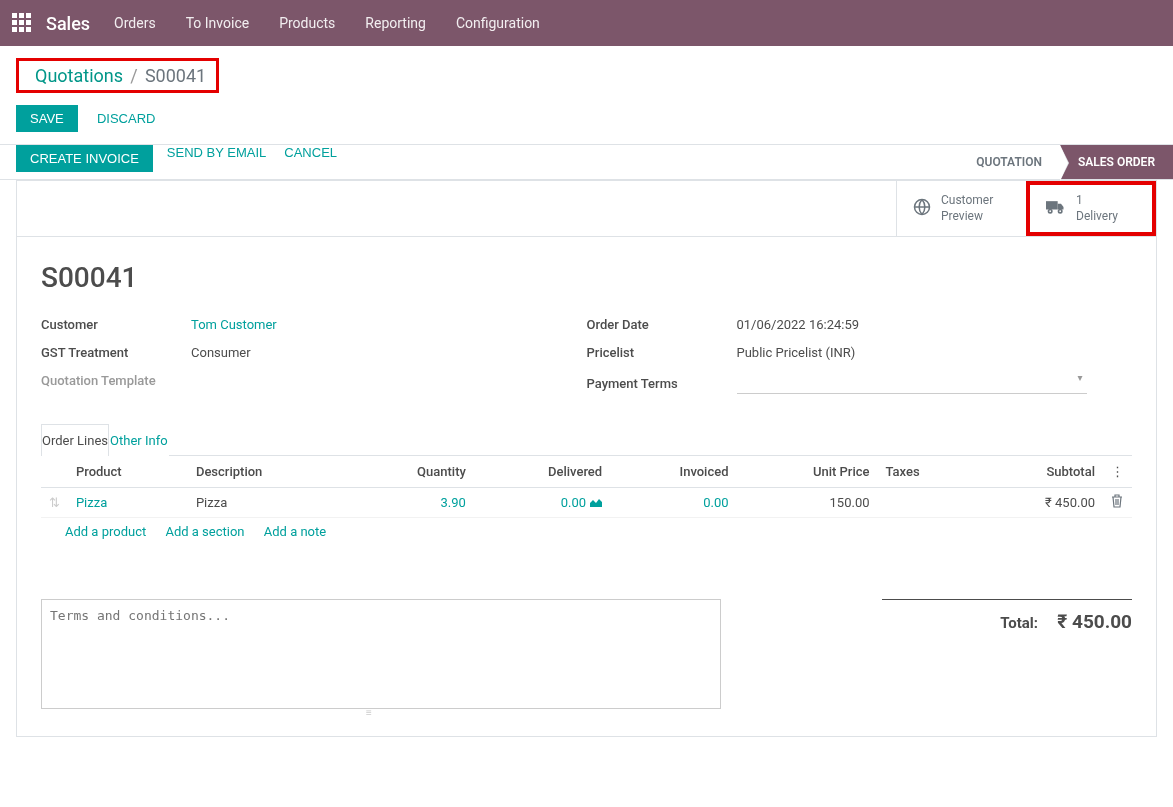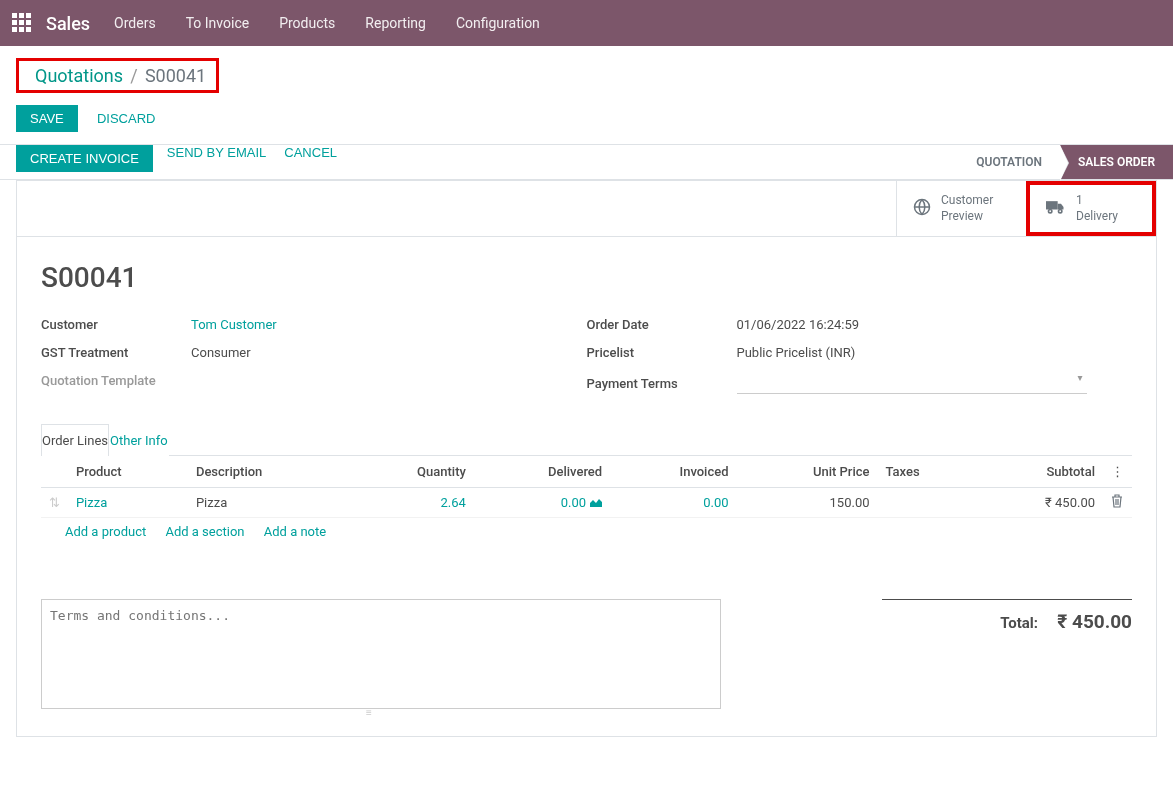--- a/index.html
+++ b/index.html
@@ -220,21 +220,21 @@
           <th>Taxes</th>
           <th class="right">Subtotal</th>
           <th class="kebab">⋮</th>
         </tr>
       </thead>
       <tbody>
         <tr>
           <td class="handle">⇅</td>
           <td class="link">Pizza</td>
           <td>Pizza</td>
-          <td class="right link">2.64</td>
+          <td class="right link">3.90</td>
           <td class="right link"><span>0.00</span><span class="area-icon">
             <svg width="12" height="10" viewBox="0 0 12 10" fill="#00A09D">
                   <path d="M0 10 L0 6 L3 3 L6 6 L9 2 L12 5 L12 10 Z"></path>
                 </svg>
           </span></td>
           <td class="right link">0.00</td>
           <td class="right">150.00</td>
           <td></td>
           <td class="right">₹ 450.00</td>
           <td class="trash">

